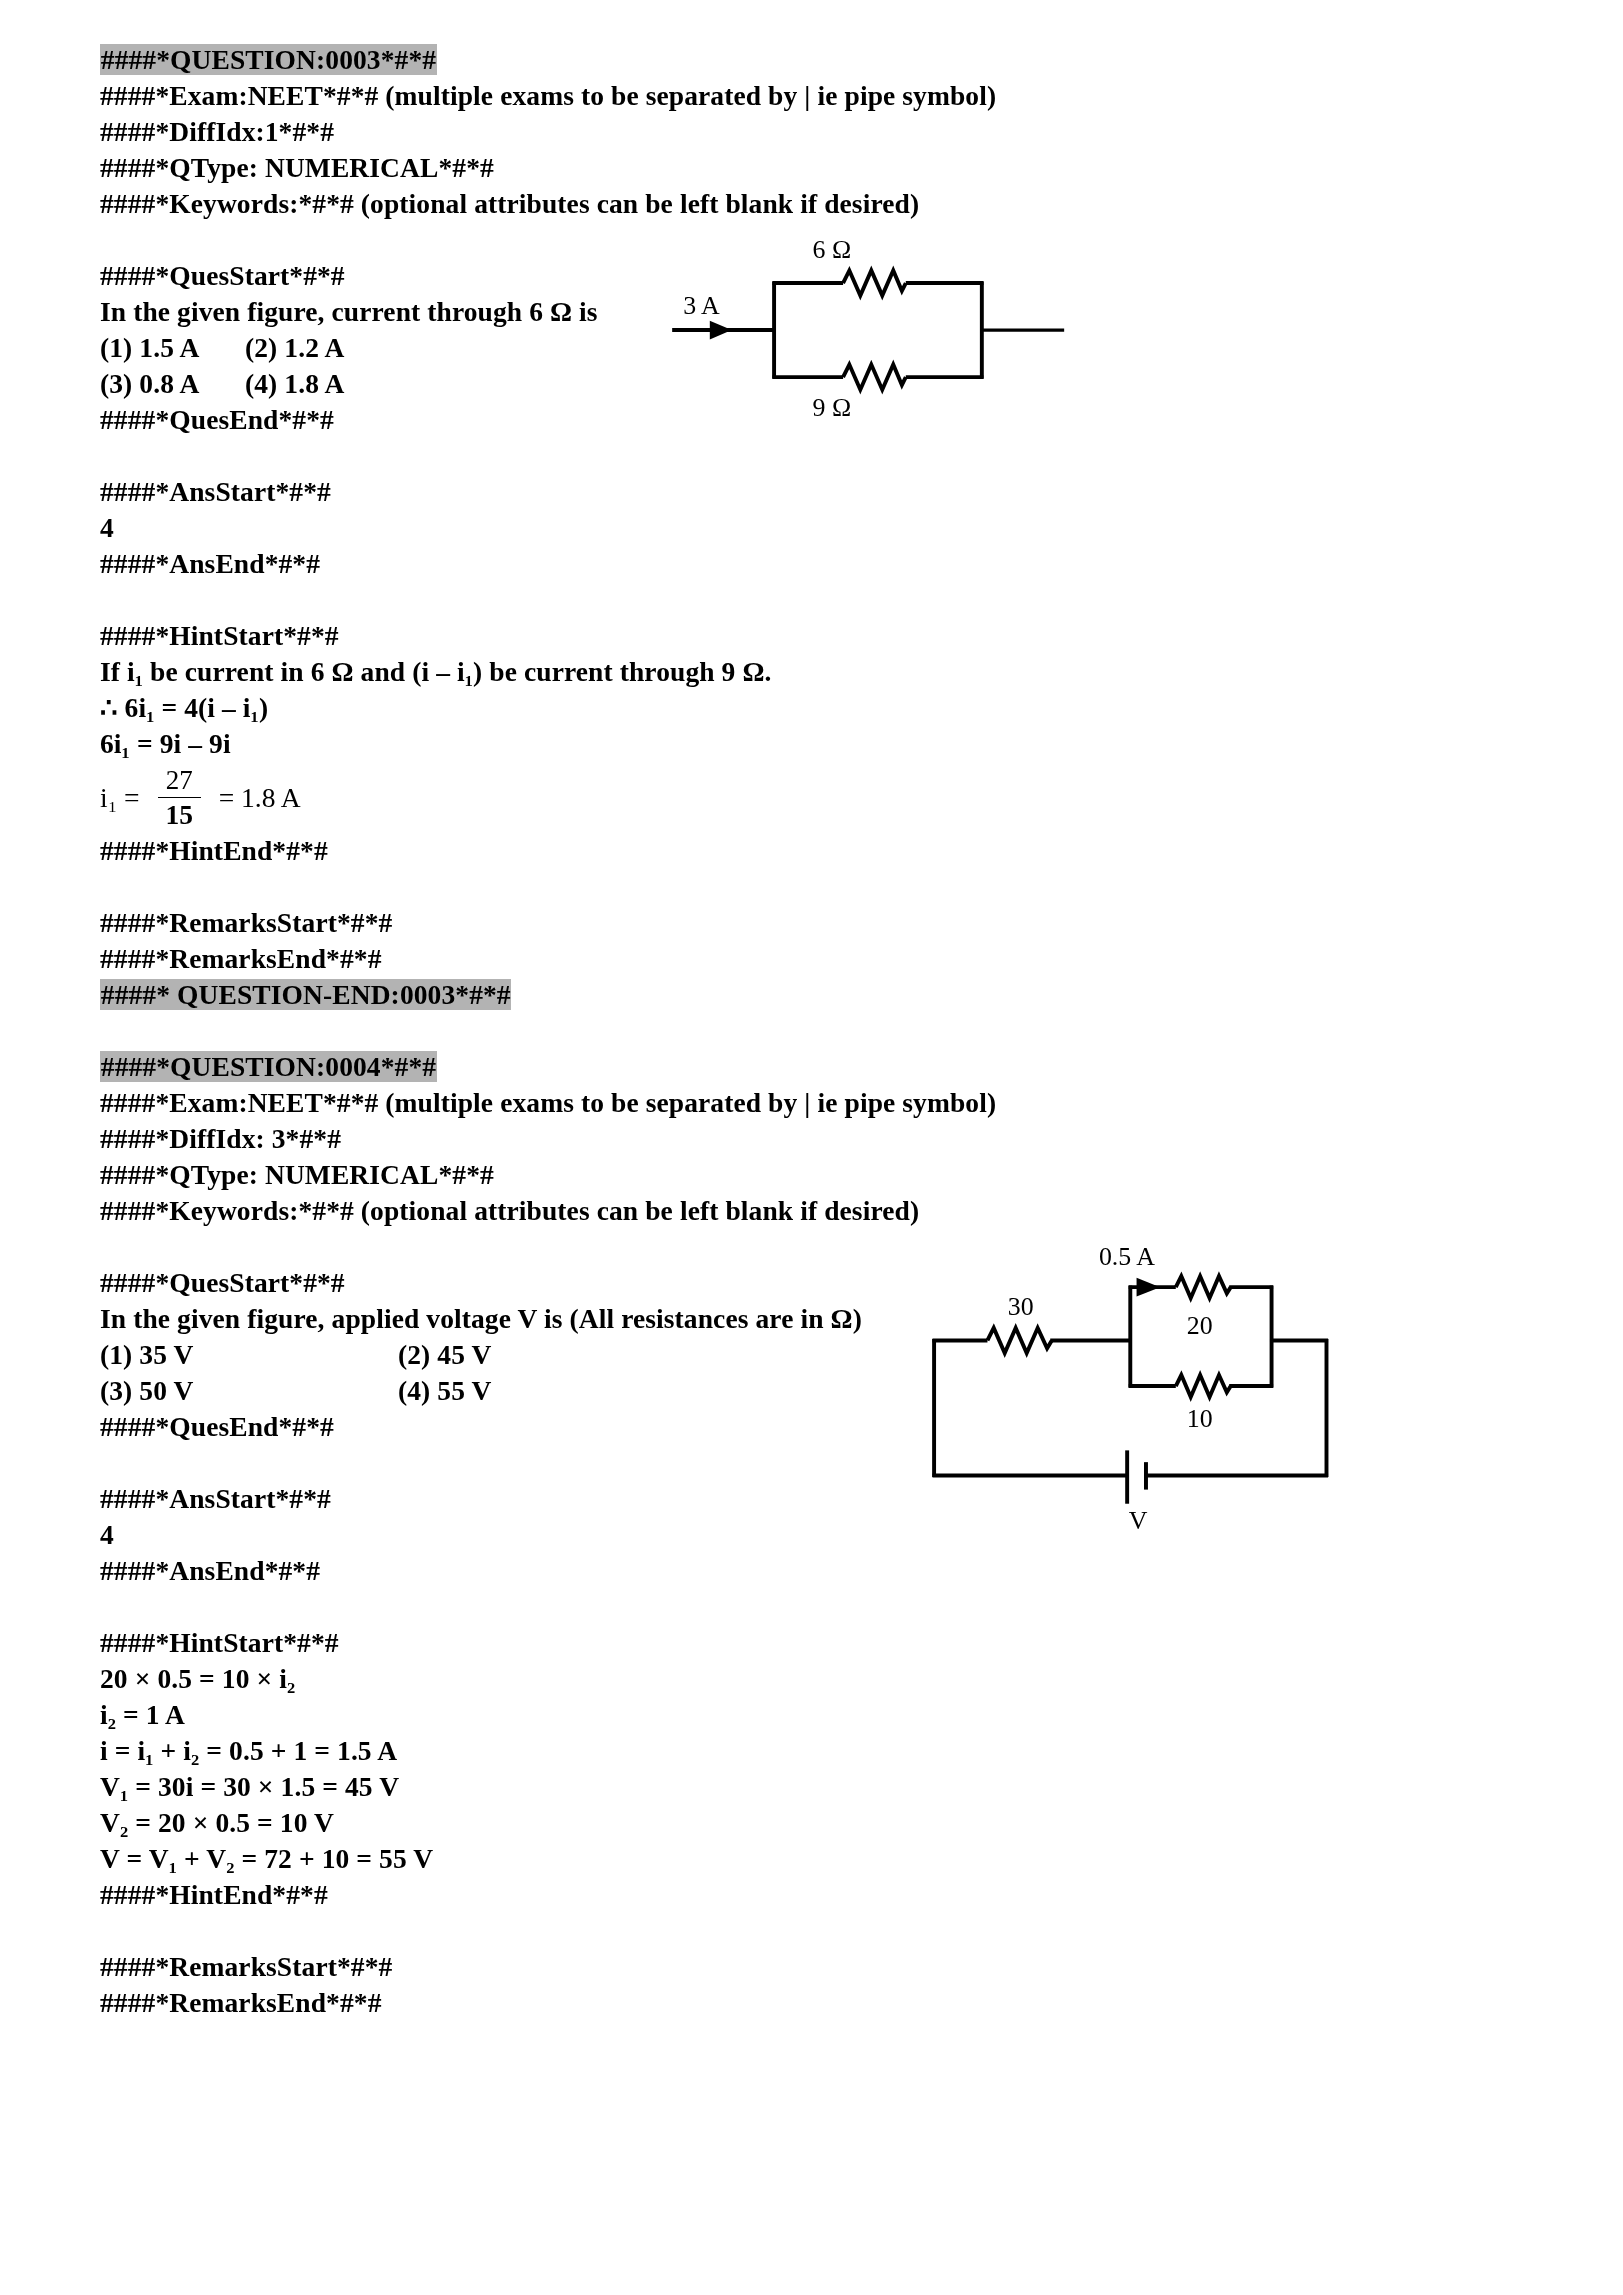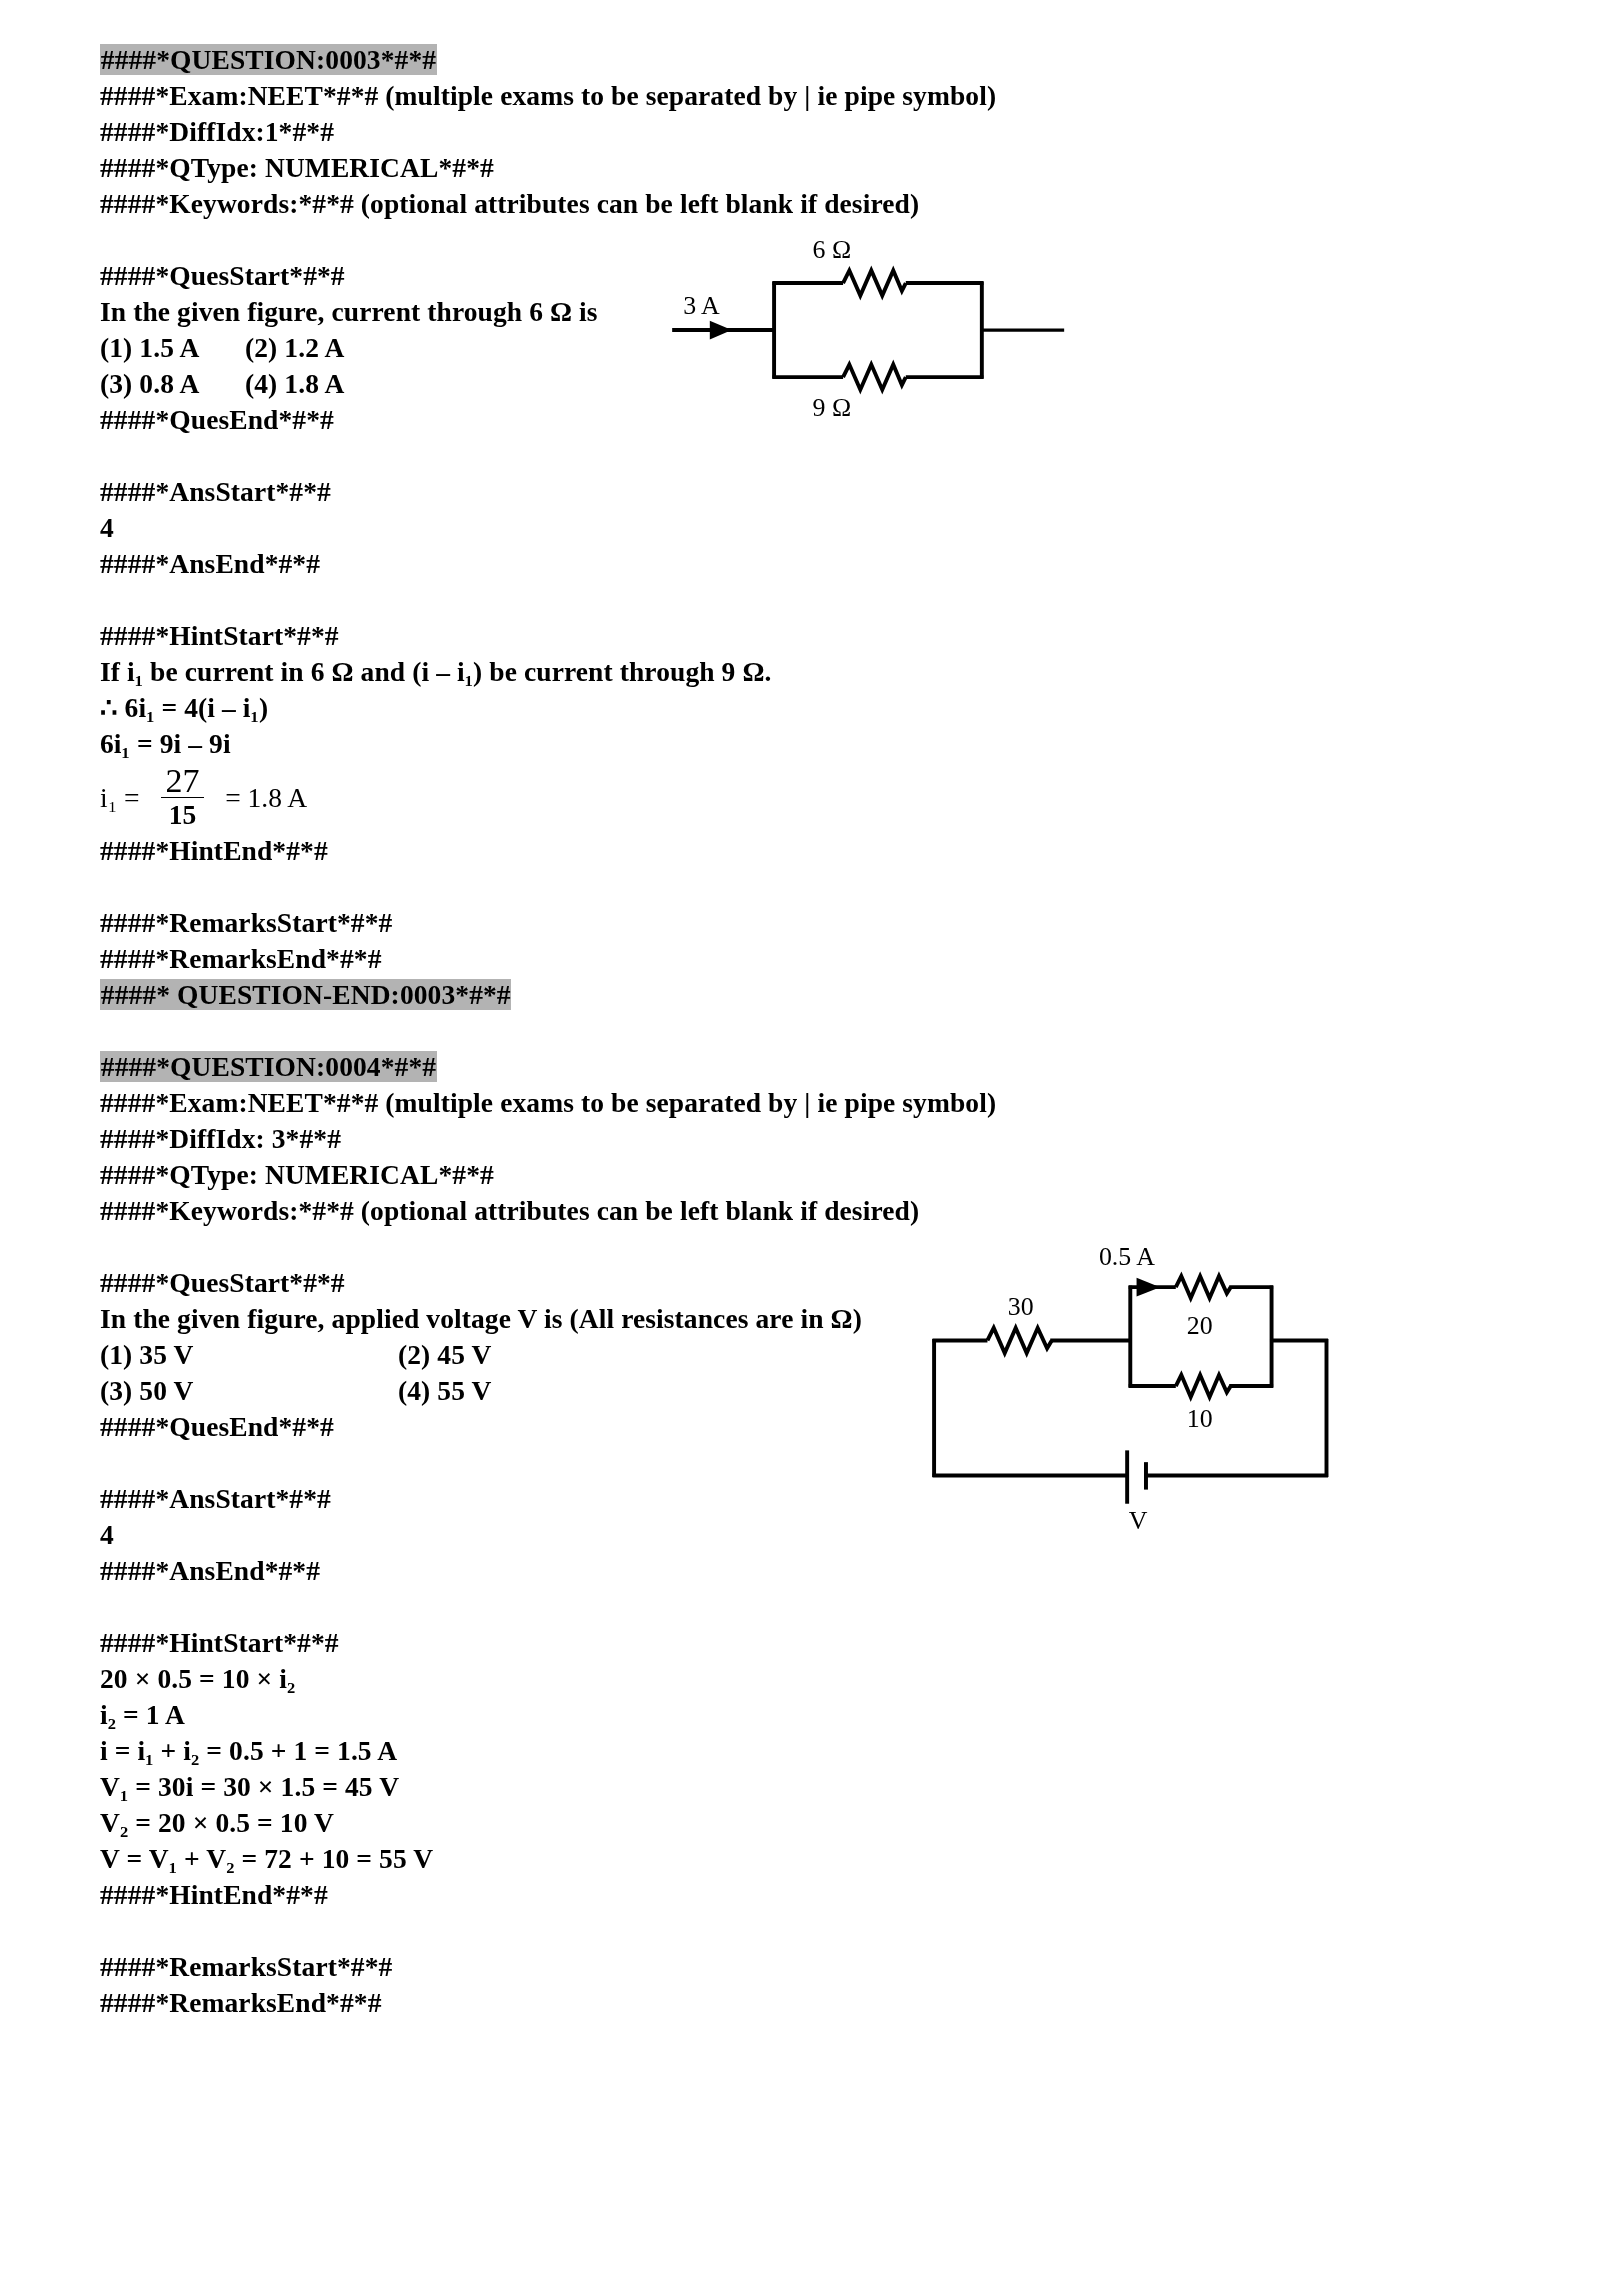--- a/index.html
+++ b/index.html
@@ -50,21 +50,21 @@
   .frac {
     display: inline-flex;
     flex-direction: column;
     align-items: center;
     vertical-align: middle;
     margin: 0 11px;
     position: relative;
     top: 0px;
   }
   .frac .num {
-    font-size: 34px;
+    font-size: 27px;
     line-height: 33px;
     padding: 0 7.9px;
   }
   .frac .den {
     font-size: 27.5px;
     line-height: 33px;
     padding: 0 7.9px;
     border-top: 1.6px solid #000;
     font-weight: bold;
   }

